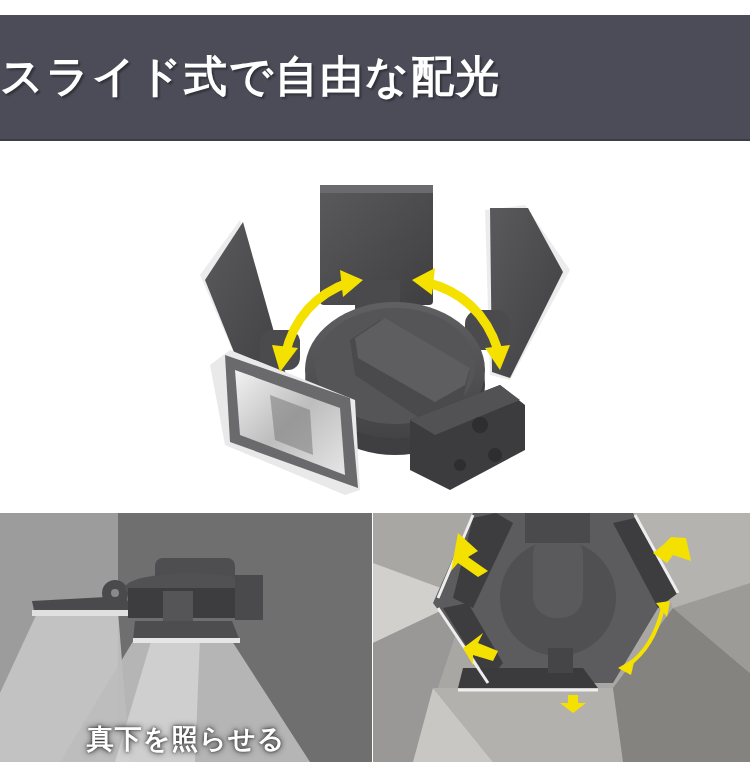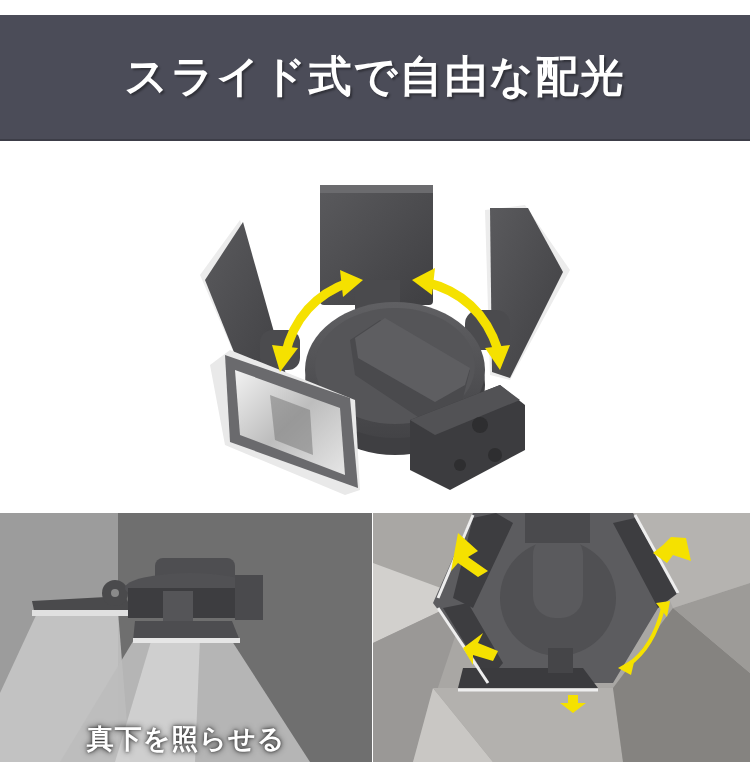--- a/index.html
+++ b/index.html
@@ -1,17 +1,17 @@
 <!DOCTYPE html>
 <html><head>
 <meta charset="utf-8">
 <style>
   html,body{margin:0;padding:0;background:#ffffff;}
   body{width:750px;height:778px;position:relative;overflow:hidden;font-family:"DejaVu Sans",sans-serif;}
-  .header{position:absolute;left:0;top:15px;width:750px;height:124px;background:#4b4c58;border-bottom:2px solid #3c3d47;display:flex;align-items:center;justify-content:center;}
+  .header{position:absolute;left:0;top:15px;width:750px;height:124px;background:#4b4c58;border-bottom:2px solid #3c3d47;display:flex;align-items:center;}
   .header-title{color:#ffffff;font-size:43px;font-weight:bold;letter-spacing:2px;text-shadow:2px 2px 2px rgba(0,0,0,0.35);}
   .hero{position:absolute;left:180px;top:170px;width:420px;height:330px;}
   .panel{position:absolute;top:513px;height:262px;overflow:hidden;}
   .panel-left{left:0;width:372px;}
   .panel-right{left:373px;width:377px;}
   .panel svg{position:absolute;left:0;top:0;}
   .caption{position:absolute;bottom:18px;left:0;width:100%;text-align:center;color:#ffffff;font-size:27px;font-weight:bold;letter-spacing:1px;text-shadow:0 0 6px rgba(0,0,0,0.75),0 0 3px rgba(0,0,0,0.6);}
 </style>
 </head>
 <body>

